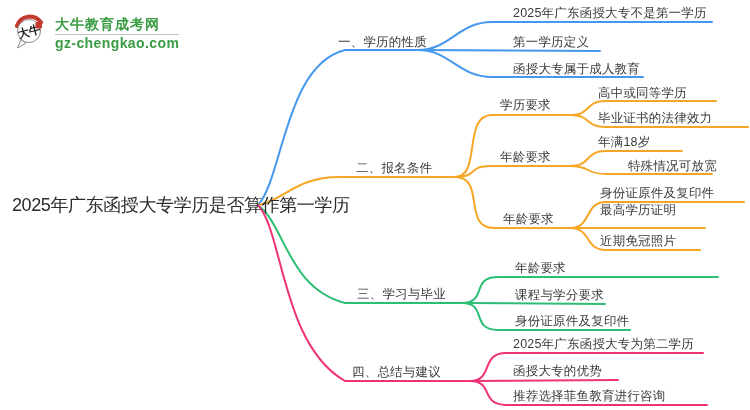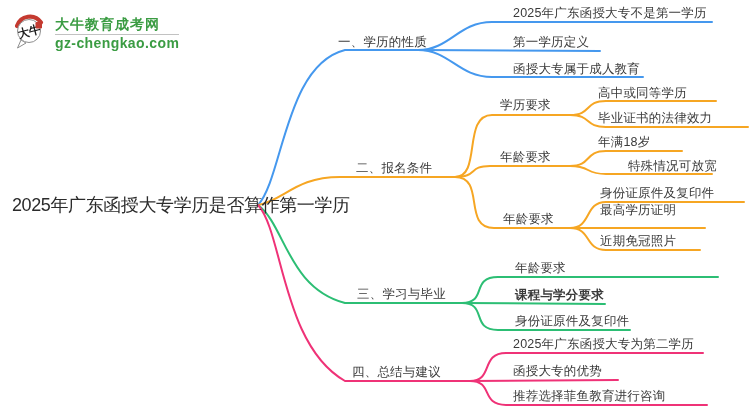--- a/index.html
+++ b/index.html
@@ -96,21 +96,21 @@
   <div class="node" style="left:500px;top:150px;">年龄要求</div>
   <div class="node" style="left:598px;top:135px;">年满18岁</div>
   <div class="node" style="left:628px;top:159px;">特殊情况可放宽</div>
   <div class="node" style="left:503px;top:212px;">年龄要求</div>
   <div class="node" style="left:600px;top:186px;">身份证原件及复印件</div>
   <div class="node" style="left:600px;top:204px;font-family:Liberation Mono, monospace;">最高学历证明</div>
   <div class="node" style="left:600px;top:234px;">近期免冠照片</div>
 
   <div class="node" style="left:357px;top:287px;">三、学习与毕业</div>
   <div class="node" style="left:515px;top:261px;">年龄要求</div>
-  <div class="node" style="left:515px;top:288px;font-weight:bold;">课程与学分要求</div>
+  <div class="node" style="left:515px;top:288px;">课程与学分要求</div>
   <div class="node" style="left:515px;top:314px;">身份证原件及复印件</div>
 
   <div class="node" style="left:352px;top:365px;">四、总结与建议</div>
   <div class="node" style="left:513px;top:337px;">2025年广东函授大专为第二学历</div>
   <div class="node" style="left:513px;top:364px;">函授大专的优势</div>
   <div class="node" style="left:513px;top:389px;">推荐选择菲鱼教育进行咨询</div>
 
 </div>
 
 </body></html>

